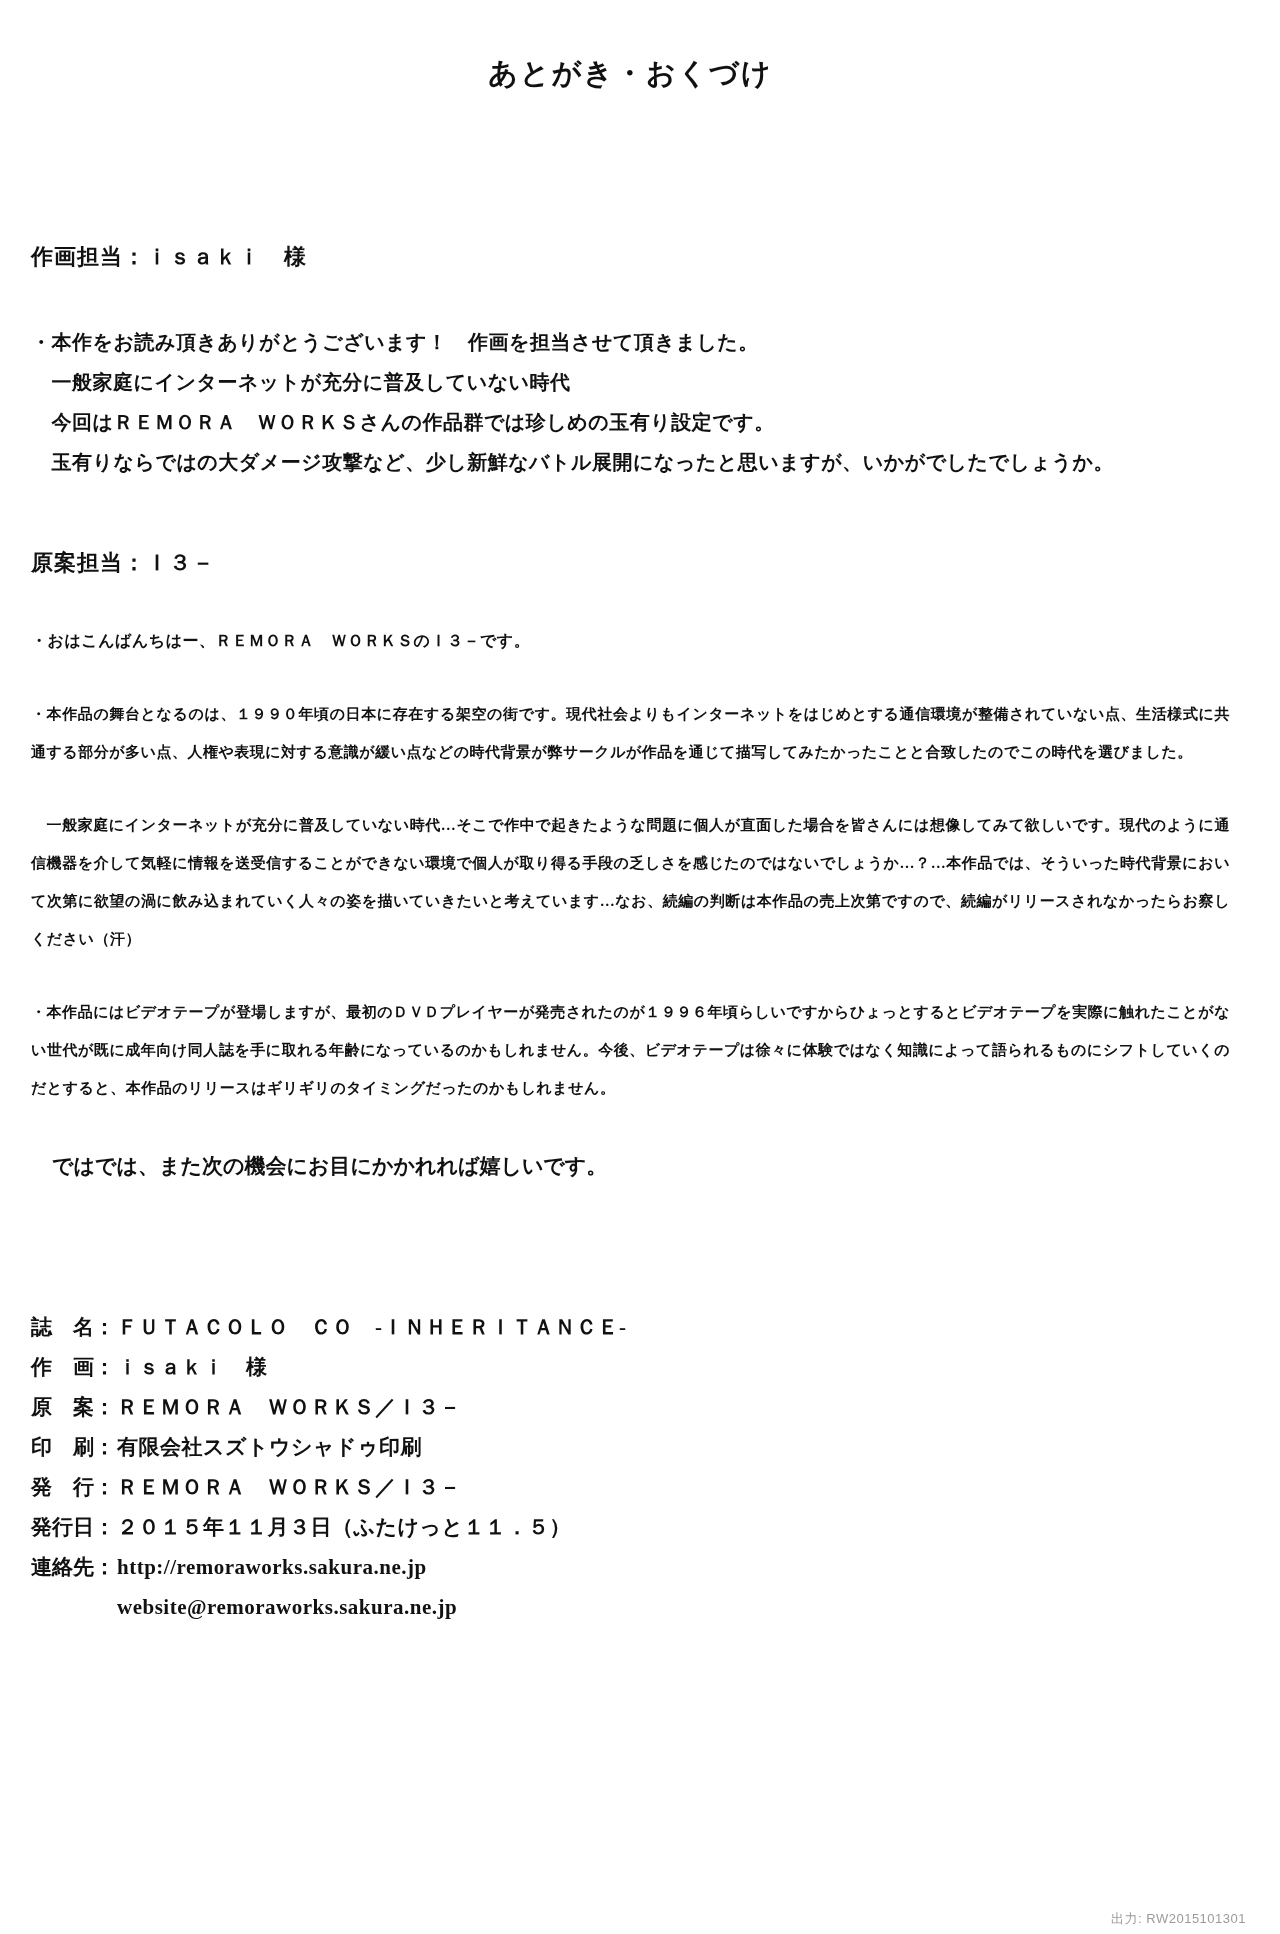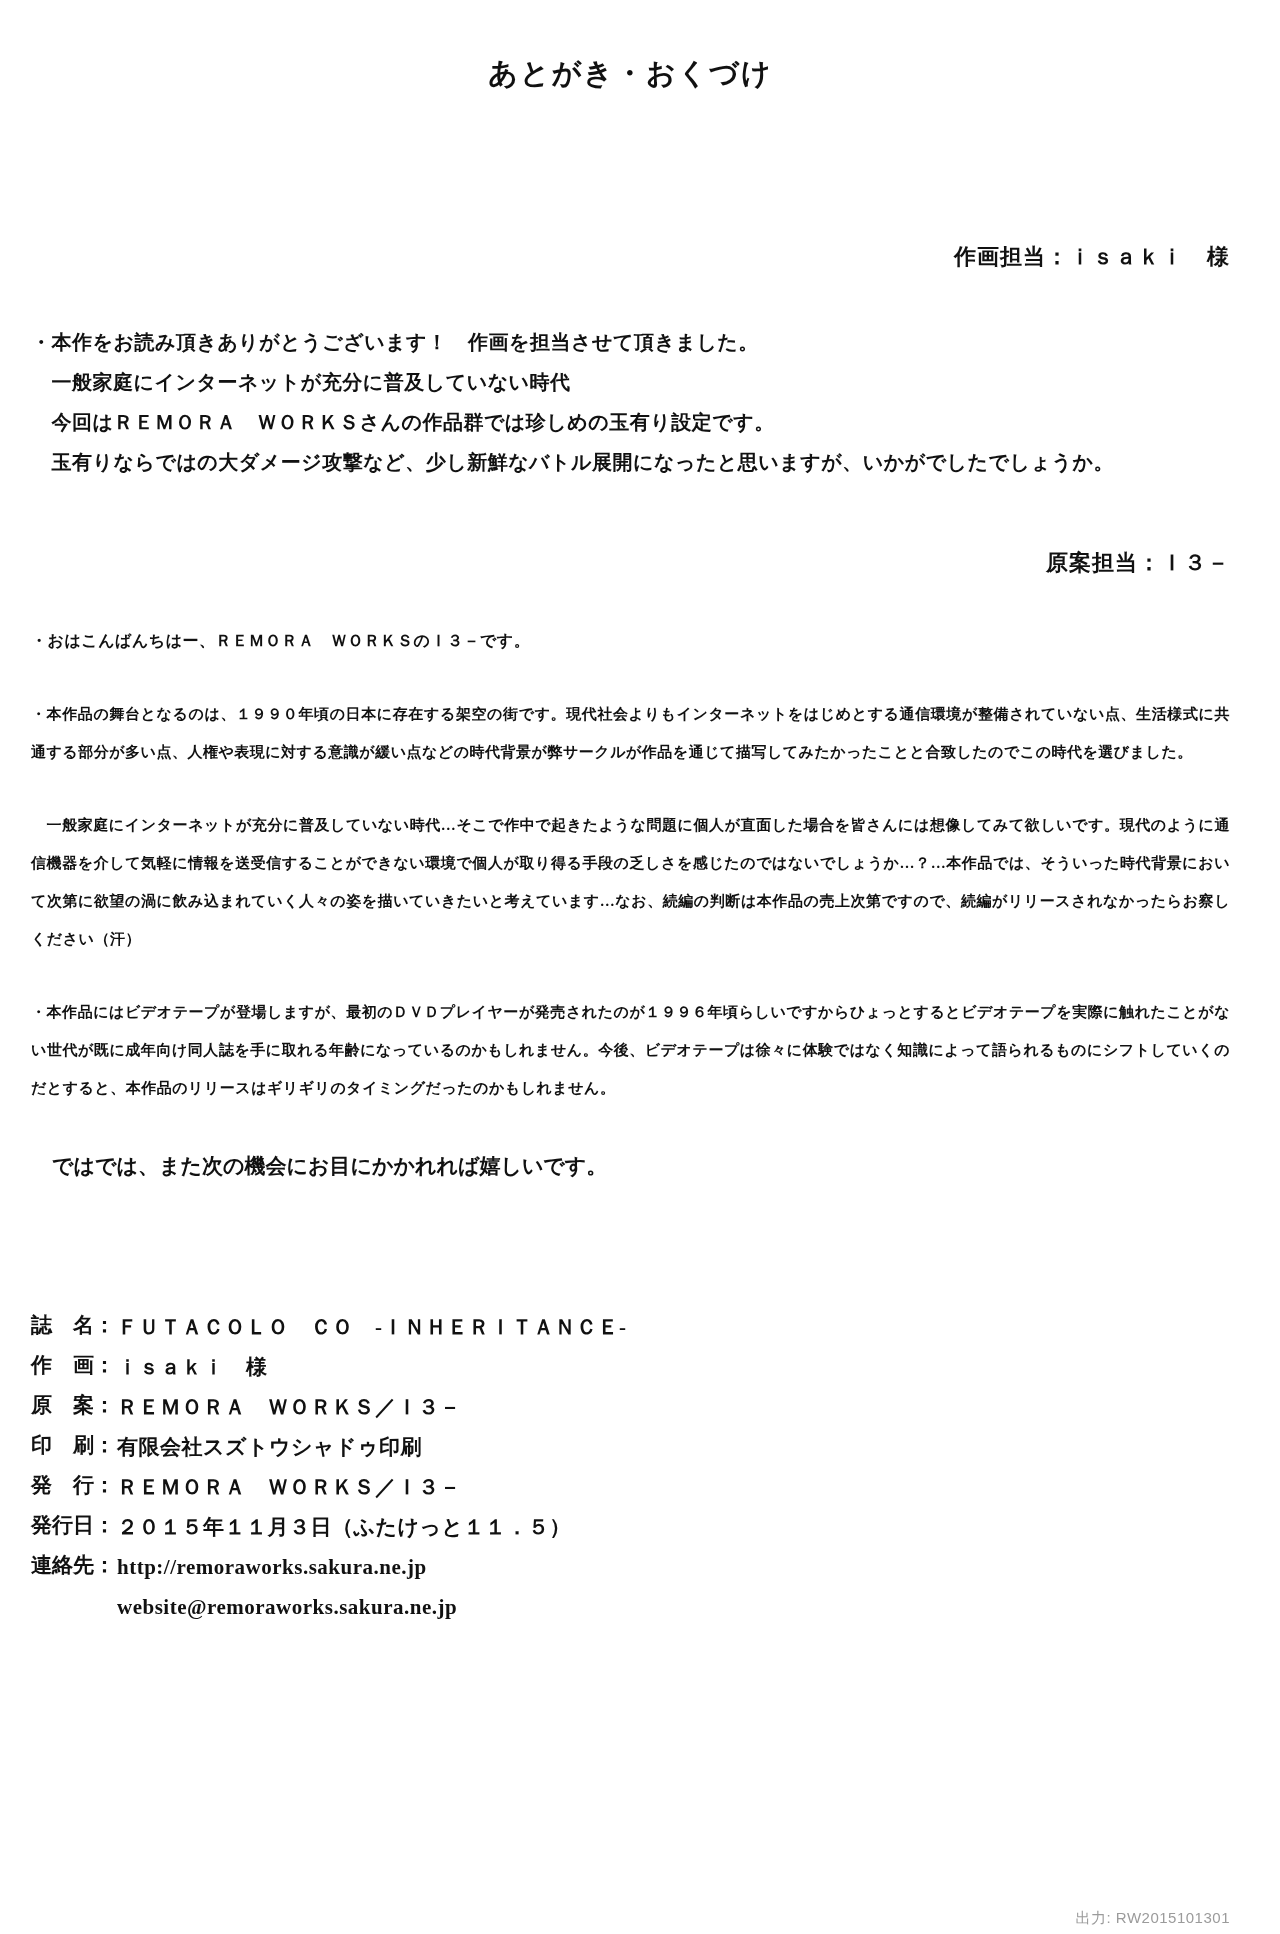--- a/index.html
+++ b/index.html
@@ -18,21 +18,20 @@
   }
   .page-title {
     margin-top: 14px;
     text-align: center;
     font-size: 29px;
     letter-spacing: 2px;
   }
   .credit-heading {
     font-size: 22px;
     letter-spacing: 1px;
-    text-align: right;
   }
   .artist-heading { margin-top: 148px; }
   .artist-lines { margin-top: 50px; }
   .artist-lines .line {
     font-size: 20px;
     line-height: 40px;
     letter-spacing: 0.5px;
   }
   .writer-heading { margin-top: 66px; }
   .greeting {
@@ -55,33 +54,32 @@
   }
   .colophon { margin-top: 122px; }
   .colophon .row {
     display: flex;
     font-size: 21px;
     line-height: 40px;
   }
   .colophon .label {
     flex: 0 0 86px;
     white-space: pre;
-    font-family: Liberation Mono, monospace;
   }
   .colophon .value {
     letter-spacing: 0.5px;
     white-space: pre;
   }
   .output-code {
     position: absolute;
-    right: 50px;
+    right: 34px;
     bottom: 6px;
     font-family: "Liberation Sans", "DejaVu Sans", sans-serif;
     font-weight: normal;
-    font-size: 15px;
+    font-size: 13px;
     color: #9b9b9b;
     letter-spacing: 0.5px;
     text-align: center;
   }
 </style>
 </head>
 <body>
 
 <div class="page">
 

